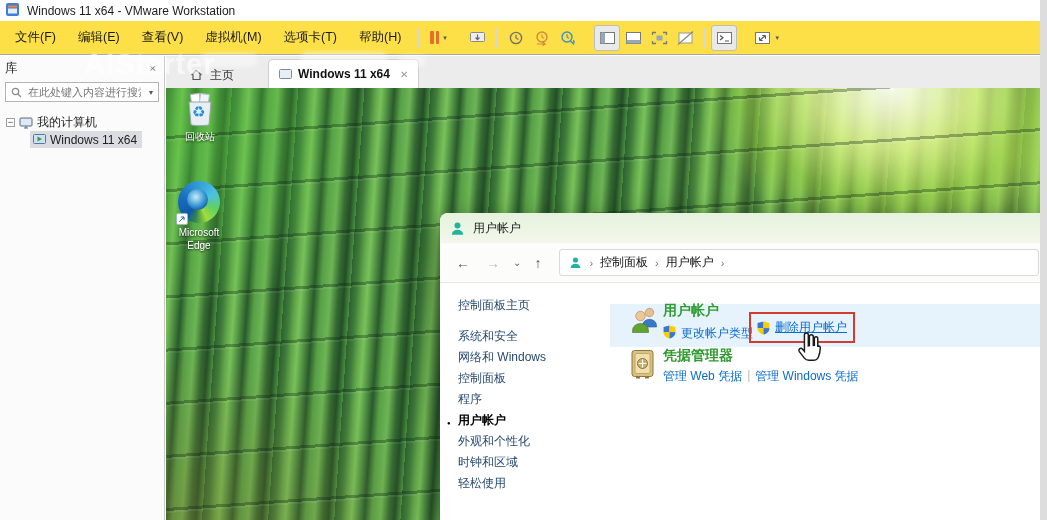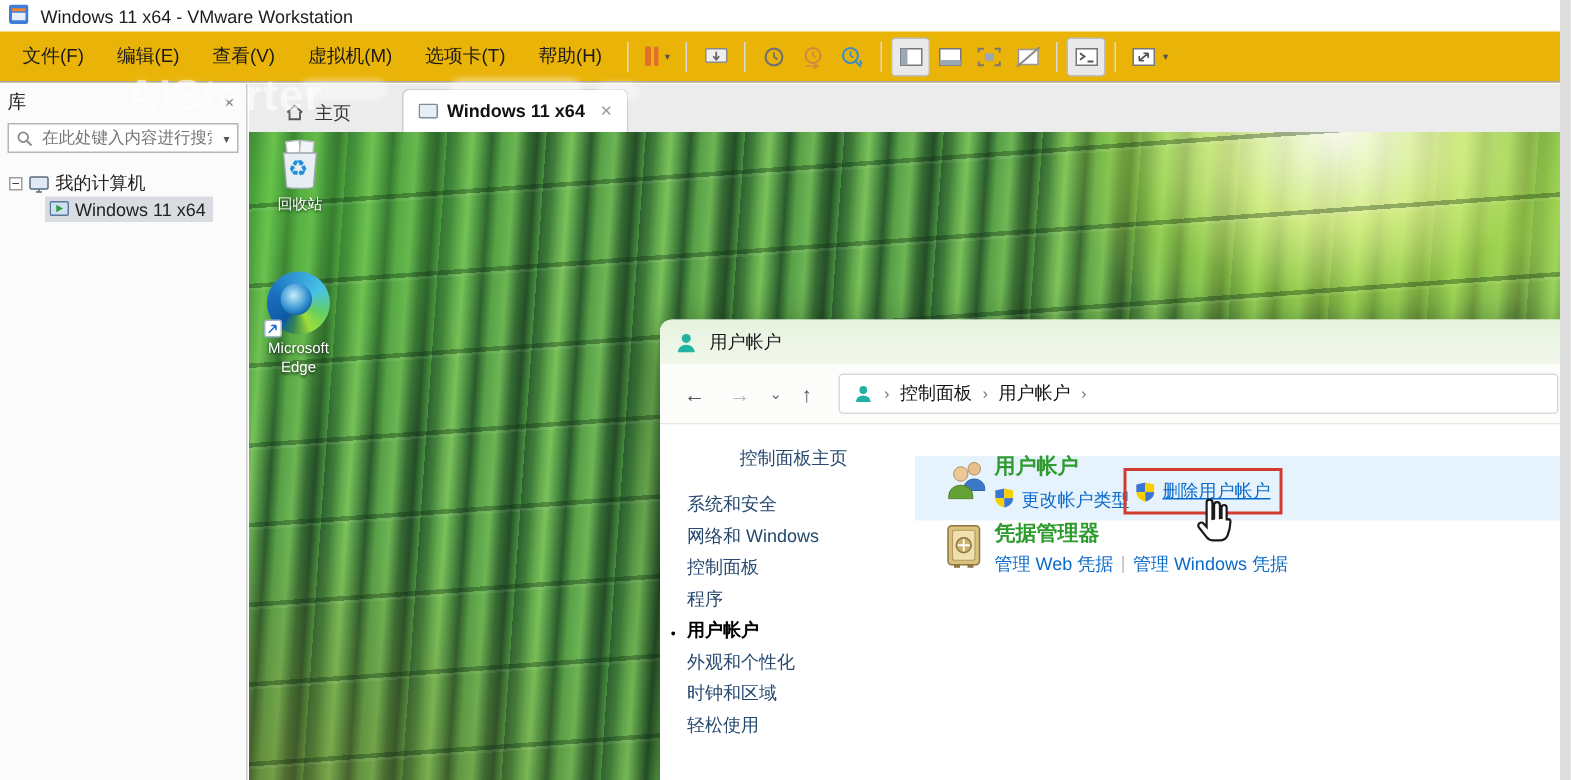--- a/index.html
+++ b/index.html
@@ -1,21 +1,21 @@
 <!DOCTYPE html>
 <html><head>
 <meta charset="utf-8">
 <style>
   html,body{margin:0;padding:0;background:#ddd;}
   #app{position:relative;width:1040px;height:520px;background:#fff;overflow:hidden;
        font-family:"Liberation Sans",sans-serif;color:#222;}
   
   .titlebar{position:absolute;left:0;top:0;width:1047px;height:21px;background:#fff;
             display:flex;align-items:center;gap:8px;padding-left:6px;box-sizing:border-box;font-size:12px;color:#1c1c1c;}
-  .menubar{position:absolute;left:0;top:21px;width:1047px;height:34px;background:#eab308;
+  .menubar{position:absolute;left:0;top:21px;width:1047px;height:34px;background:#fde047;
            border-bottom:1px solid #a9a9a9;display:flex;align-items:center;padding-left:4px;box-sizing:border-box;}
   .menu-item{padding:0 11px;font-size:12.5px;line-height:33px;color:#1a1a1a;cursor:default;}
   .tb-sep{width:1px;height:20px;background:#d8d8d8;margin:0 6px;}
   .tb-btn{min-width:26px;height:26px;display:flex;align-items:center;justify-content:center;gap:2px;
           border:1px solid transparent;border-radius:3px;box-sizing:border-box;padding:0 3px;}
   .tb-btn.pressed{background:#e9e9e9;border-color:#bdbdbd;}
   .pause-bar{width:3.5px;height:13px;background:#e2702a;border-radius:1px;display:inline-block;}
   .dd{font-size:7px;color:#555;margin-left:2px;}
   
   .library{position:absolute;left:0;top:56px;width:165px;bottom:0;background:#fbfbfb;
@@ -72,21 +72,21 @@
              padding:0 8px;box-sizing:border-box;font-size:13px;}
   .nav-arrow{margin:0 8px;color:#555;font-size:14px;}
   .nav-arrow.disabled{color:#b9b9b9;}
   .nav-arrow.small{font-size:10px;color:#666;margin:0 5px;}
   .addr{flex:1;margin-left:10px;height:27px;background:#fff;border:1px solid #d9d9d9;border-radius:3px;
         display:flex;align-items:center;gap:7px;padding:0 9px;font-size:12px;color:#111;box-sizing:border-box;}
   .crumb-chevron{color:#777;font-size:11px;}
   .cp-body{position:relative;height:236px;background:#fff;font-size:12px;}
   .cp-side{position:absolute;left:18px;top:16px;width:145px;}
   .side-item{height:13px;line-height:13px;margin-bottom:8px;color:#26486f;position:relative;white-space:nowrap;}
-  .side-item.first{margin-bottom:18px;margin-left:35px;}
+  .side-item.first{margin-bottom:18px;}
   .side-item.active{color:#000;font-weight:bold;}
   .side-item.active .bullet{position:absolute;left:-11px;top:3px;font-size:6px;color:#000;}
   .cp-main{position:absolute;left:170px;right:0;top:0;bottom:0;}
   .hover-row{position:absolute;left:0;right:0;top:21px;height:43px;background:#e7f3fc;}
   .sec-icon{position:absolute;}
   .sec-title{position:absolute;left:53px;font-size:14px;font-weight:bold;color:#2e9b2e;white-space:nowrap;}
   .sec-links{position:absolute;left:53px;display:flex;align-items:flex-start;gap:5px;white-space:nowrap;}
   .cp-link{color:#0b6bcb;}
   .red-box{position:absolute;left:139px;top:29px;width:106px;height:31px;border:2px solid #d23b2f;
            display:flex;align-items:center;gap:5px;padding-left:6px;box-sizing:border-box;}

